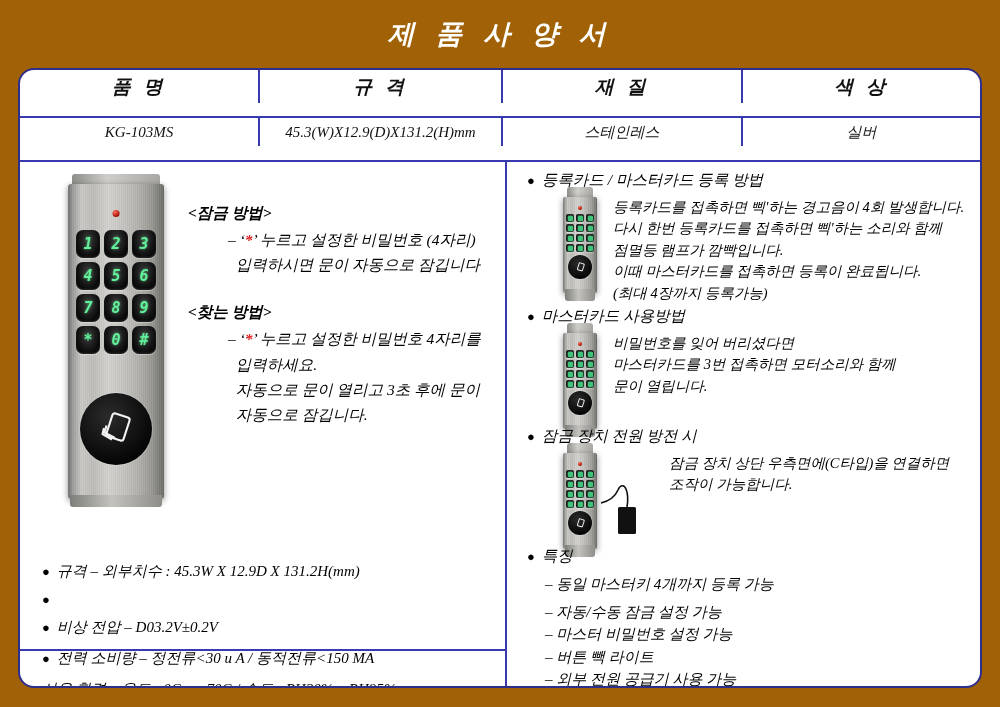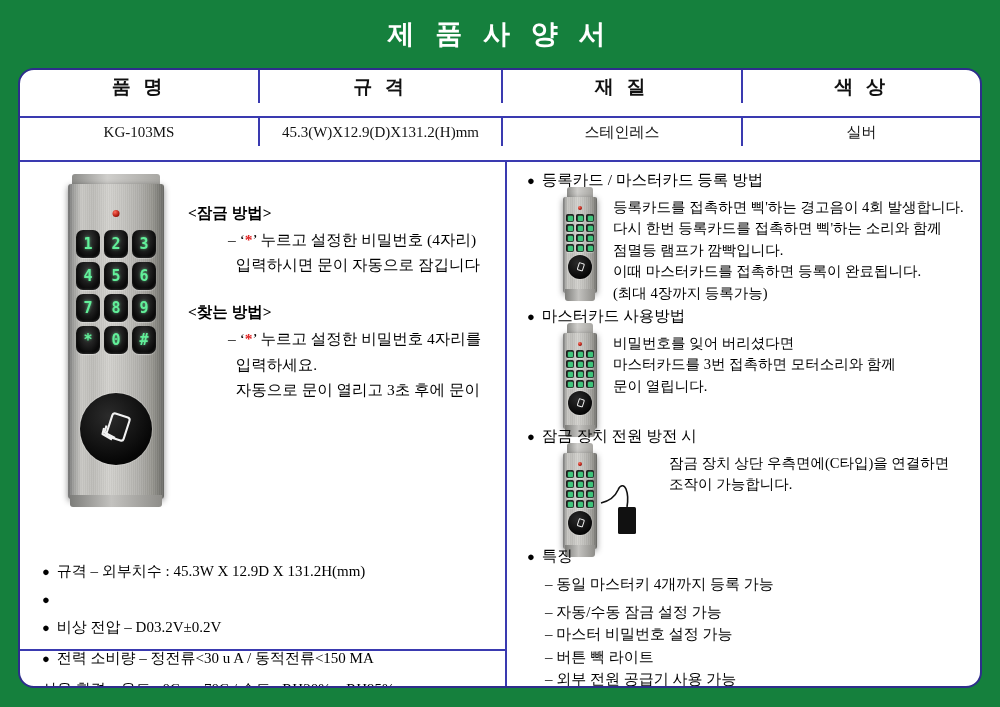--- a/index.html
+++ b/index.html
@@ -2,21 +2,21 @@
 <html><head>
 <meta charset="utf-8">
 <style>
   * { box-sizing: border-box; margin: 0; padding: 0; }
   html, body {
     width: 1000px; height: 707px;
     background: #2e2e8c;
     font-family: "Liberation Serif", "DejaVu Serif", serif;
     overflow: hidden;
   }
-  .page { position: relative; width: 1000px; height: 707px; background: #15803d; }
+  .page { position: relative; width: 1000px; height: 707px; background: #a16207; font-style: italic; }
 
   
   .title {
     position: absolute; top: 16px; left: 0; width: 1000px;
     text-align: center; color: #ffffff;
     font-size: 27px; font-weight: 700; letter-spacing: 7px;
     font-family: "Liberation Serif", "DejaVu Serif", serif;
   }
 
   
@@ -243,20 +243,21 @@
           <div class="lt-head">&lt;잠금 방법&gt;</div>
           <div class="lt-line"><span>– ‘</span><span class="ast">*</span><span>’ 누르고 설정한 비밀번호 (4자리)</span></div>
           <div class="lt-line">  입력하시면 문이 자동으로 잠깁니다</div>
 
           <div class="lt-gap"></div>
 
           <div class="lt-head">&lt;찾는 방법&gt;</div>
           <div class="lt-line"><span>– ‘</span><span class="ast">*</span><span>’ 누르고 설정한 비밀번호 4자리를</span></div>
           <div class="lt-line">  입력하세요.</div>
           <div class="lt-line">  자동으로 문이 열리고 3초 후에 문이</div>
+          <div class="lt-line">  자동으로 잠깁니다.</div>
         </div>
 
         <div class="specs">
           <div class="spec-item">
             <span class="bullet">●</span>
             <span class="spec-txt">규격 – 외부치수 : 45.3W X 12.9D X 131.2H(mm)</span>
           </div>
           <div class="spec-item">
             <span class="bullet">●</span>
           </div>

